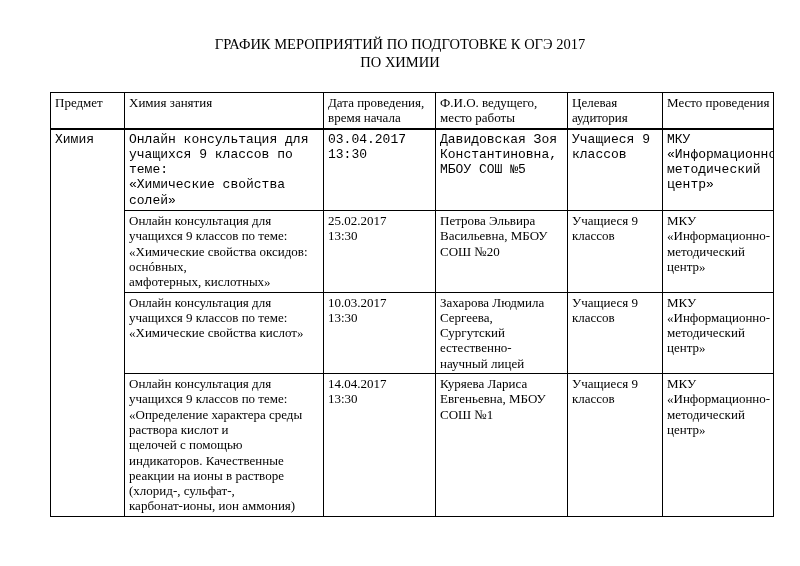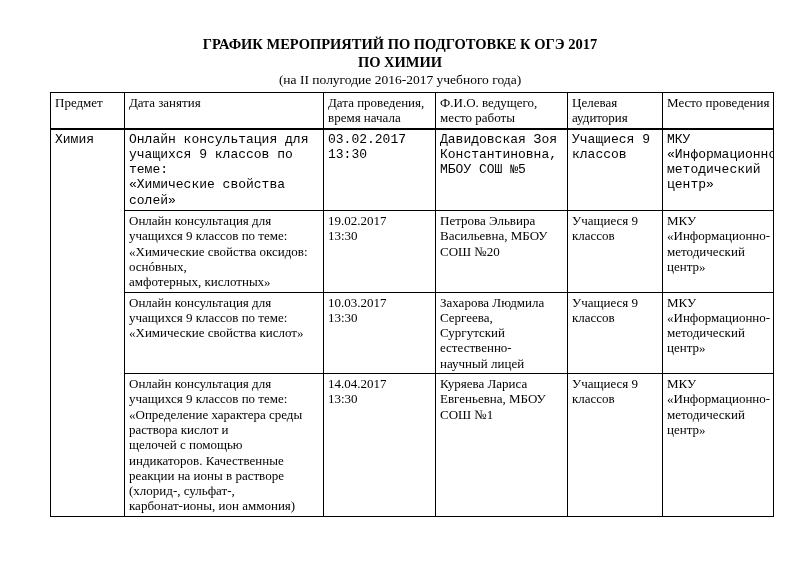--- a/index.html
+++ b/index.html
@@ -19,21 +19,21 @@
     background: #ffffff;
     overflow: hidden;
   }
   .doc-title {
     position: absolute;
     top: 36px;
     left: 0;
     width: 800px;
     text-align: center;
     font-size: 14.5px;
-    font-weight: bold;
+    font-weight: normal;
     line-height: 17.5px;
     white-space: pre-line;
   }
   .doc-subtitle {
     position: absolute;
     top: 71px;
     left: 0;
     width: 800px;
     text-align: center;
     font-size: 13.5px;
@@ -69,67 +69,66 @@
   tr.r4       { height: 138px; }
   td.center   { text-align: center; }
 </style>
 </head>
 <body>
 
 <div class="page">
 
   <div class="doc-title">ГРАФИК МЕРОПРИЯТИЙ ПО ПОДГОТОВКЕ К ОГЭ 2017
 ПО ХИМИИ</div>
-  <div class="doc-subtitle">(на II полугодие 2016-2017 учебного года)</div>
 
   <table class="schedule">
     <colgroup>
       <col style="width:74px">
       <col style="width:199px">
       <col style="width:112px">
       <col style="width:132px">
       <col style="width:95px">
       <col style="width:111px">
     </colgroup>
     <tbody>
       <tr class="r-head">
         <th>Предмет</th>
-        <th>Дата занятия</th>
+        <th>Химия занятия</th>
         <th>Дата проведения,
 время начала</th>
         <th>Ф.И.О. ведущего,
 место работы</th>
         <th>Целевая
 аудитория</th>
         <th>Место проведения</th>
       </tr>
       <tr class="r1">
         <td rowspan="4">Химия</td>
         <td>Онлайн консультация для
 учащихся 9 классов по теме:
 «Химические свойства солей»</td>
-        <td class="center">03.02.2017
+        <td class="center">03.04.2017
 13:30</td>
         <td>Давидовская Зоя
 Константиновна,
 МБОУ СОШ №5</td>
         <td>Учащиеся 9
 классов</td>
         <td>МКУ
 «Информационно-
 методический
 центр»</td>
       </tr>
       <tr class="r2">
         <td>Онлайн консультация для
 учащихся 9 классов по теме:
 «Химические свойства оксидов:
 оснóвных,
 амфотерных, кислотных»</td>
-        <td class="center">19.02.2017
+        <td class="center">25.02.2017
 13:30</td>
         <td>Петрова Эльвира
 Васильевна, МБОУ
 СОШ №20</td>
         <td>Учащиеся 9
 классов</td>
         <td>МКУ
 «Информационно-
 методический
 центр»</td>

